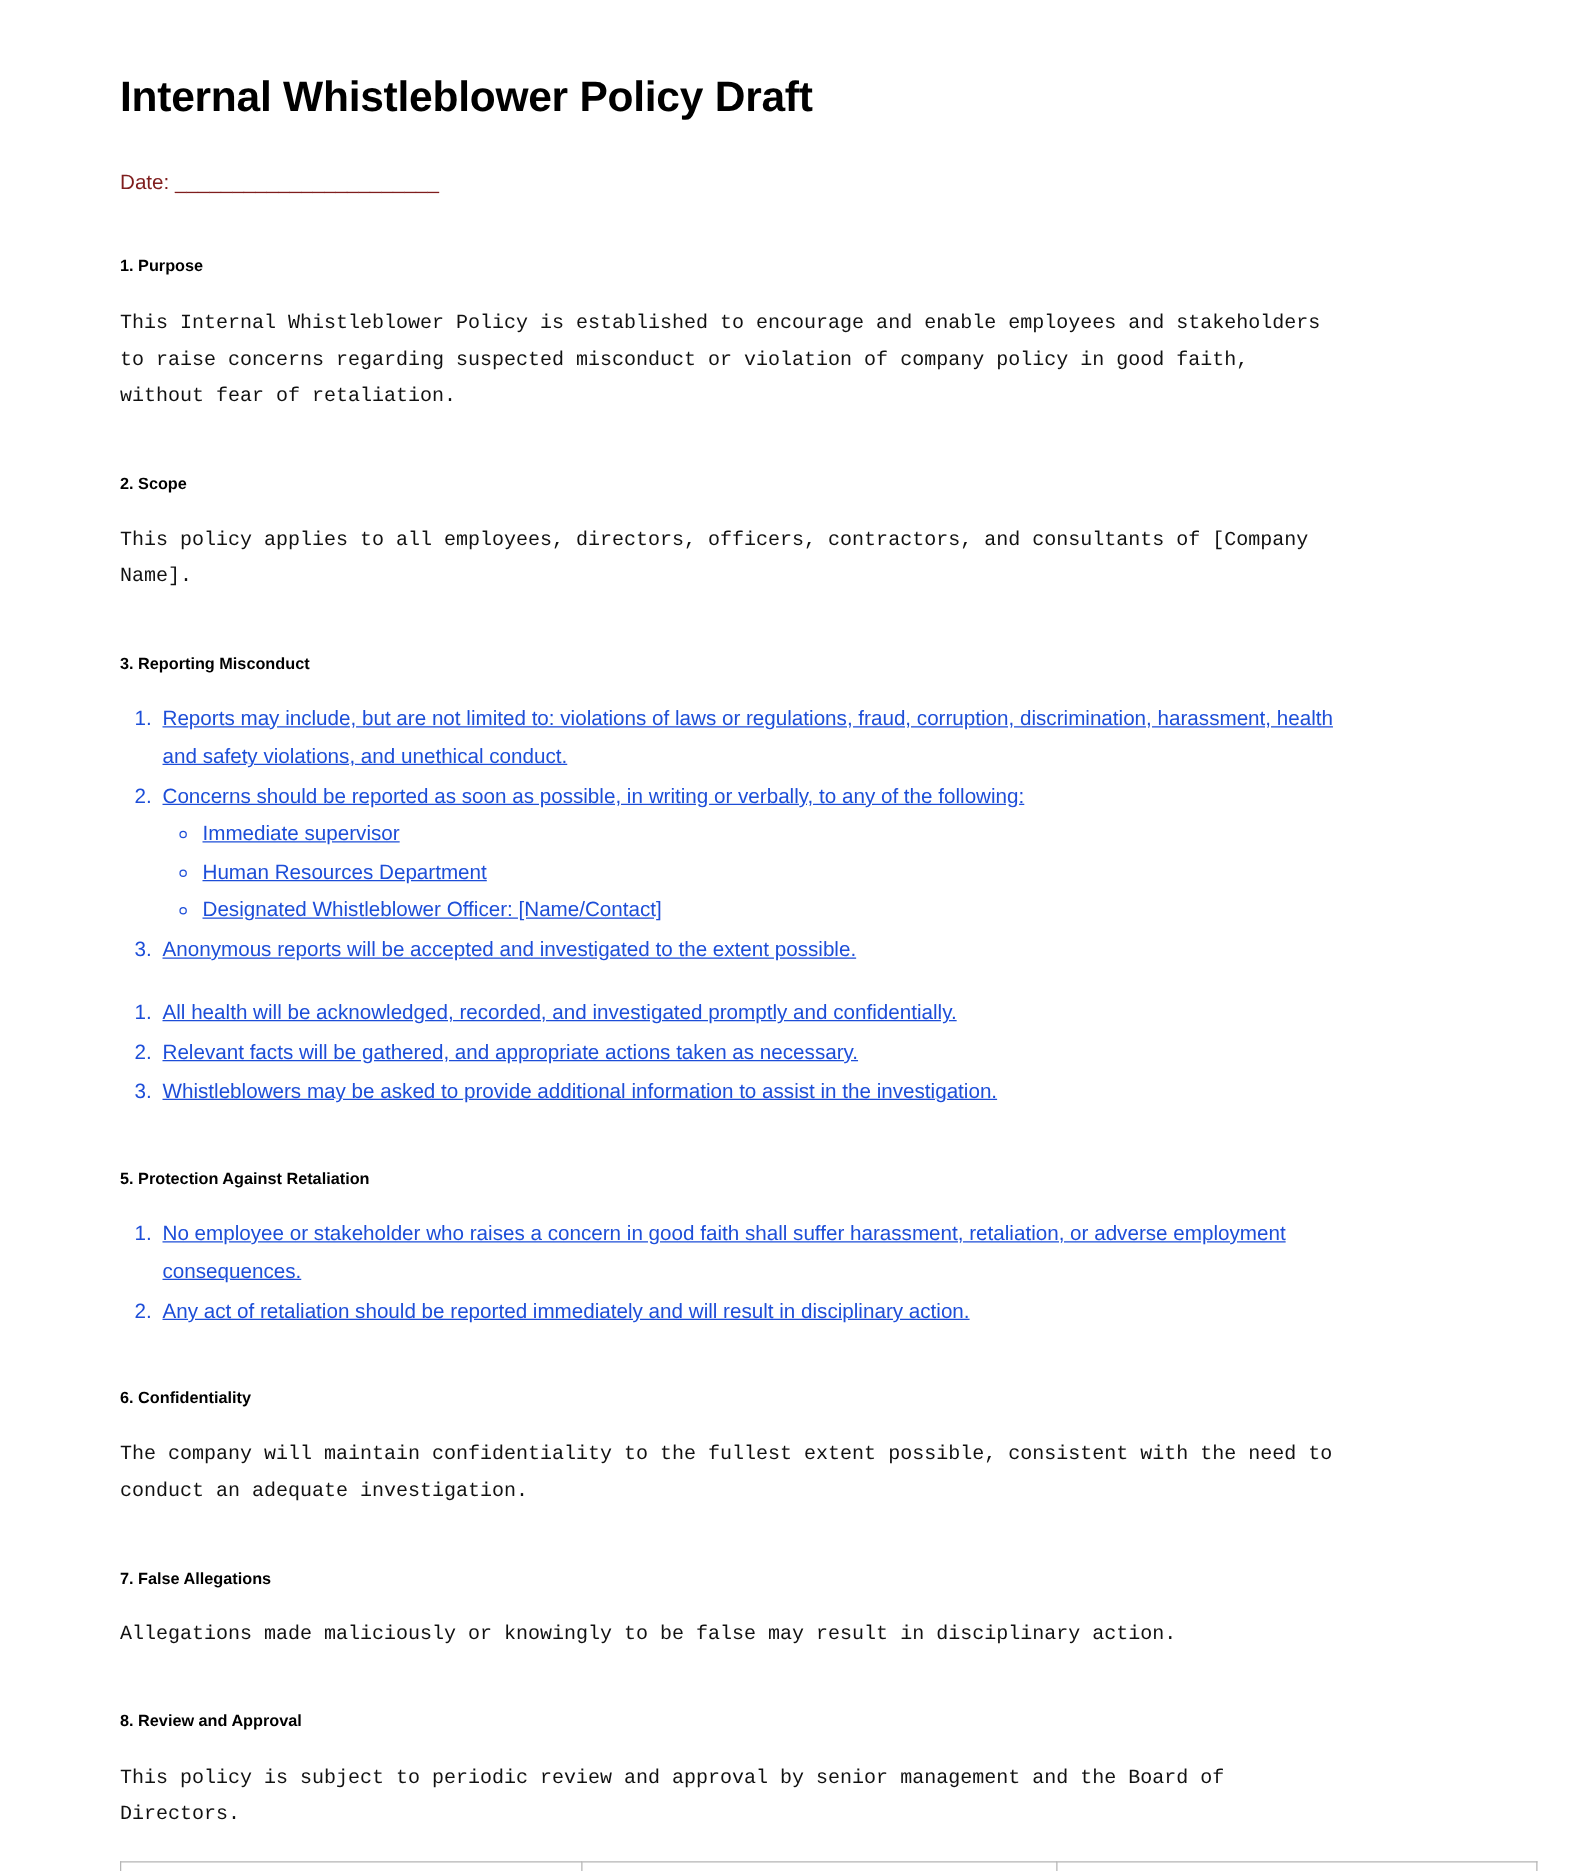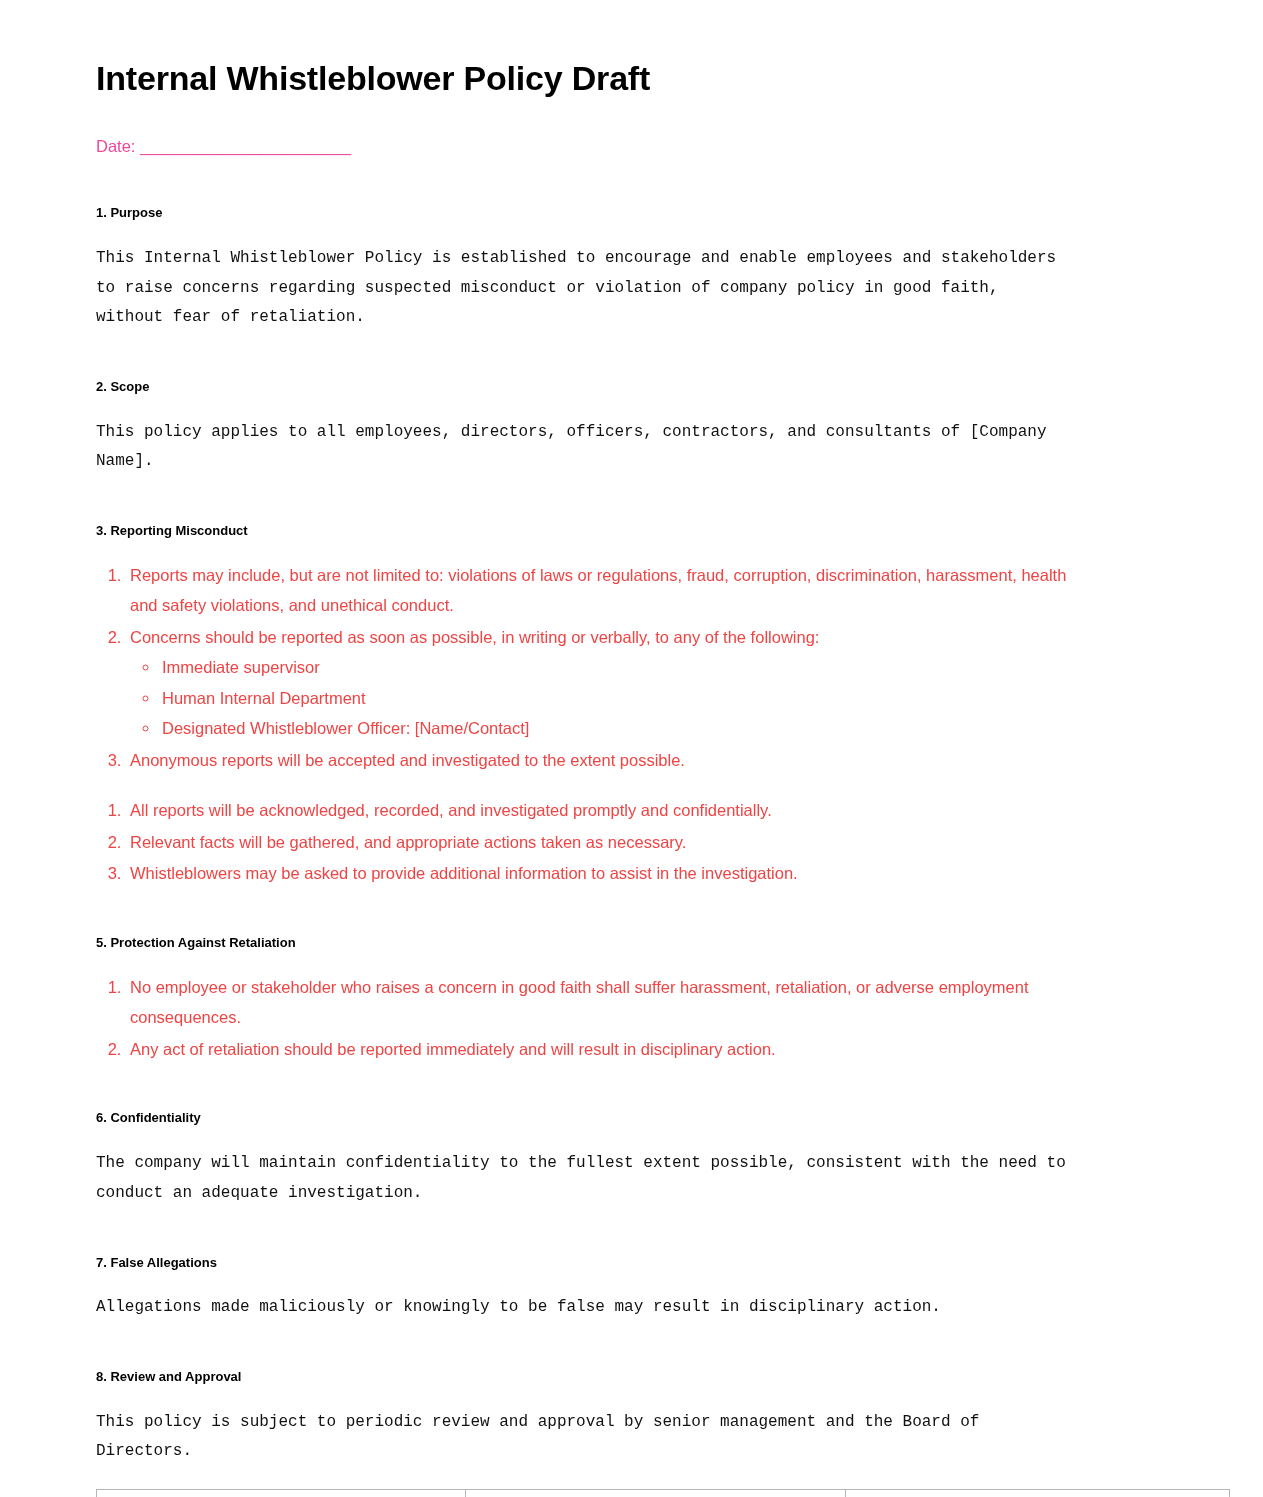--- a/index.html
+++ b/index.html
@@ -31,21 +31,21 @@
     margin: 0 0 0 0;
     padding-top: 14px;
     color: #000000;
     letter-spacing: -0.2px;
   }
 
   .date-line {
     font-size: 16.5px;
     line-height: 1.6;
     margin-top: 34px;
-    color: #ec4899;
+    color: #7f1d1d;
     white-space: pre;
   }
   .date-rule {
     letter-spacing: 0px;
   }
 
   h2.section-heading {
     font-size: 13px;
     font-weight: bold;
     line-height: 1.3;
@@ -58,24 +58,25 @@
     line-height: 1.85;
     color: #111111;
     margin: 22px 0 0 0;
     max-width: 1015px;
     font-family: Liberation Mono, monospace;
   }
 
   ol.num-list {
     font-size: 16.5px;
     line-height: 1.85;
-    color: #ef4444;
+    color: #1d4ed8;
     margin: 20px 0 0 0;
     padding-left: 30px;
     list-style-type: decimal;
+    text-decoration: underline;
   }
   ol.num-list > li {
     margin: 0 0 0 0;
     padding-left: 4px;
   }
   ol.num-list > li + li {
     margin-top: 1px;
   }
 
   ul.sub-list {
@@ -127,29 +128,29 @@
   <h2 class="section-heading">2. Scope</h2>
   <p class="body-text">This policy applies to all employees, directors, officers, contractors, and consultants of [Company Name].</p>
 
   <h2 class="section-heading">3. Reporting Misconduct</h2>
   <ol class="num-list">
     <li>Reports may include, but are not limited to: violations of laws or regulations, fraud, corruption, discrimination, harassment, health and safety violations, and unethical conduct.</li>
     <li>
       <span>Concerns should be reported as soon as possible, in writing or verbally, to any of the following:</span>
       <ul class="sub-list">
         <li>Immediate supervisor</li>
-        <li>Human Internal Department</li>
+        <li>Human Resources Department</li>
         <li>Designated Whistleblower Officer: [Name/Contact]</li>
       </ul>
     </li>
     <li>Anonymous reports will be accepted and investigated to the extent possible.</li>
   </ol>
 
   <ol class="num-list">
-    <li>All reports will be acknowledged, recorded, and investigated promptly and confidentially.</li>
+    <li>All health will be acknowledged, recorded, and investigated promptly and confidentially.</li>
     <li>Relevant facts will be gathered, and appropriate actions taken as necessary.</li>
     <li>Whistleblowers may be asked to provide additional information to assist in the investigation.</li>
   </ol>
 
   <h2 class="section-heading">5. Protection Against Retaliation</h2>
   <ol class="num-list">
     <li>No employee or stakeholder who raises a concern in good faith shall suffer harassment, retaliation, or adverse employment consequences.</li>
     <li>Any act of retaliation should be reported immediately and will result in disciplinary action.</li>
   </ol>
 

